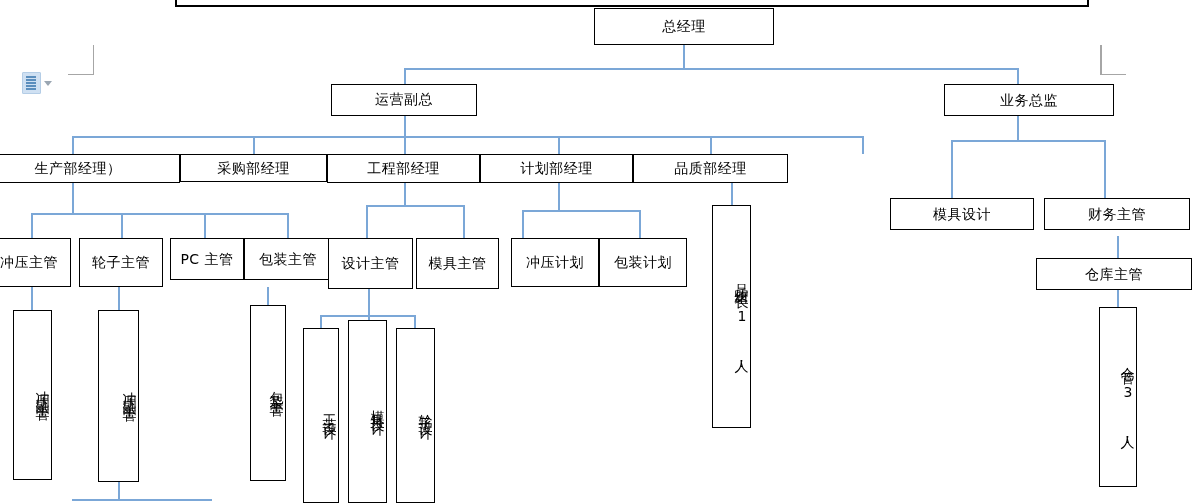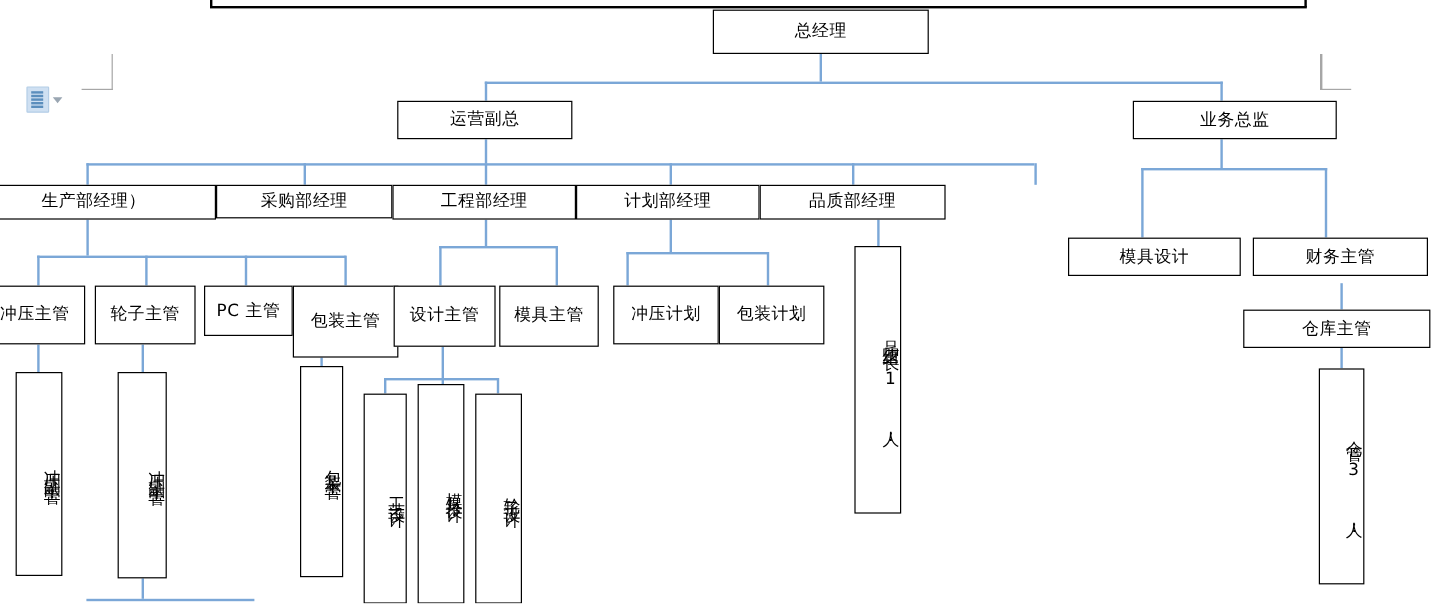--- a/index.html
+++ b/index.html
@@ -181,21 +181,21 @@
 
   <div class="box" style="left:-24px; top:154px; width:204px; height:29px;">生产部经理）</div>
   <div class="box" style="left:180px; top:154px; width:147px; height:28px;">采购部经理</div>
   <div class="box" style="left:327px; top:154px; width:153px; height:29px;">工程部经理</div>
   <div class="box" style="left:480px; top:154px; width:153px; height:29px;">计划部经理</div>
   <div class="box" style="left:633px; top:154px; width:155px; height:29px;">品质部经理</div>
 
   <div class="box" style="left:-13px; top:238px; width:84px; height:49px;">冲压主管</div>
   <div class="box" style="left:79px; top:238px; width:84px; height:49px;">轮子主管</div>
   <div class="box" style="left:170px; top:238px; width:74px; height:42px;">PC 主管</div>
-  <div class="box" style="left:244px; top:238px; width:88px; height:60px;">包装主管</div>
+  <div class="box" style="left:244px; top:238px; width:88px; height:42px;">包装主管</div>
   <div class="box" style="left:328px; top:238px; width:85px; height:51px;">设计主管</div>
   <div class="box" style="left:416px; top:238px; width:83px; height:51px;">模具主管</div>
 
   <div class="box" style="left:511px; top:238px; width:88px; height:49px;">冲压计划</div>
   <div class="box" style="left:599px; top:238px; width:88px; height:49px;">包装计划</div>
 
   <div class="box vert" style="left:712px; top:205px; width:39px; height:223px;">品质组长 1 人：</div>
 
   <div class="box" style="left:890px; top:198px; width:144px; height:32px;">模具设计</div>
   <div class="box" style="left:1044px; top:198px; width:146px; height:32px;">财务主管</div>

